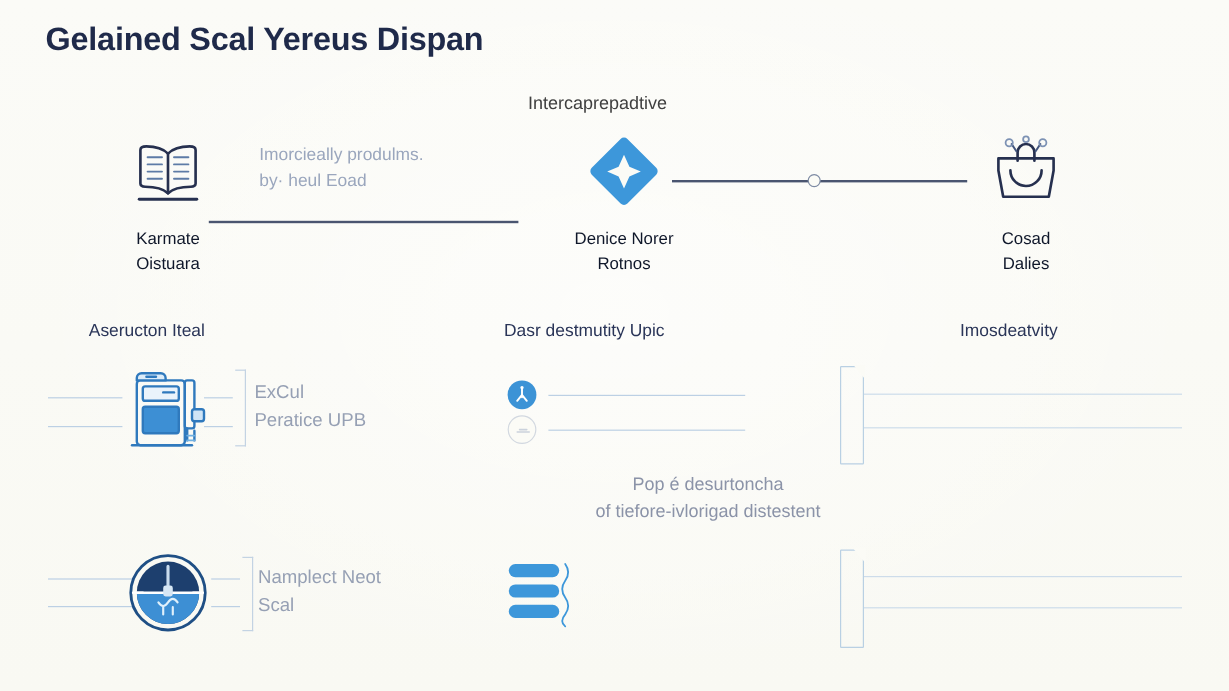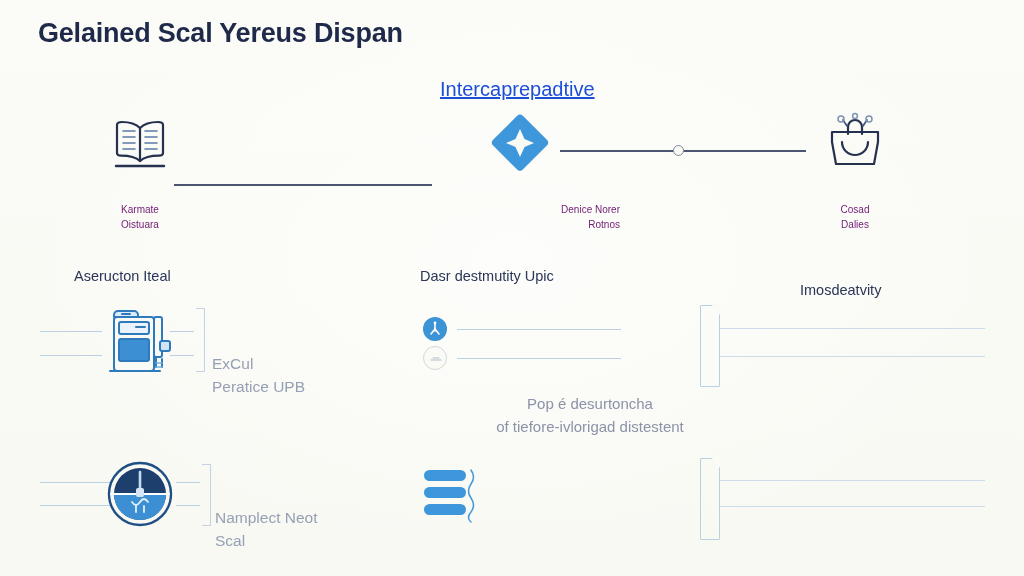--- a/index.html
+++ b/index.html
@@ -48,29 +48,29 @@
     width: 200px;
     text-align: center;
   }
   .flow-icon-wrap {
     height: 78px;
     display: flex;
     align-items: center;
     justify-content: center;
   }
   .flow-label {
-    font-size: 10px;
-    color: #701a75;
+    font-size: 14px;
+    color: #0f172a;
     line-height: 1.48;
-    margin-top: 21px;
+    margin-top: 6px;
   }
   .flow-label .l2 { display: block; }
 
   #flow-node-source { left: 40px;  top: 104px; }
-  #flow-node-process { left: 420px; top: 104px; text-align: right; }
+  #flow-node-process { left: 420px; top: 104px; }
   #flow-node-output { left: 755px; top: 104px; }
 
   
   #arrow-source-process {
     left: 174px;
     top: 178px;
     width: 268px;
     height: 14px;
   }
   
@@ -115,35 +115,34 @@
     font-size: 14.5px;
     line-height: 1.52;
     color: #9aa6bd;
   }
   #flow-annotation .l2 { display: block; }
 
   
   #process-overlabel {
     left: 440px;
     top: 78px;
-    font-size: 20px;
-    color: #1d4ed8;
+    font-size: 15px;
+    color: #404040;
     white-space: nowrap;
-    text-decoration: underline;
   }
 
   
   .section-header {
     font-size: 14.5px;
     color: #2a3558;
     white-space: nowrap;
   }
   #section-header-1 { left: 74px;  top: 268px; text-align: center; }
   #section-header-2 { left: 420px; top: 268px; }
-  #section-header-3 { left: 800px; top: 282px; }
+  #section-header-3 { left: 800px; top: 268px; }
 
   
   .rule {
     position: absolute;
     height: 1.4px;
     background: #bcd0e4;
   }
   .rule.faint { background: #cddcea; }
 
   
@@ -154,21 +153,20 @@
     width: 9px;
     box-sizing: border-box;
   }
 
   
   .block-label {
     position: absolute;
     font-size: 15.5px;
     color: #96a0b4;
     line-height: 1.5;
-    margin-top: 36px;
   }
   .block-label .l2 { display: block; }
 
   
   #middle-caption {
     left: 455px;
     top: 392px;
     width: 270px;
     text-align: center;
     font-size: 15px;
@@ -255,20 +253,24 @@
         </g>
         <path d="M8 50h48" stroke="#26304f" stroke-width="2.4" stroke-linecap="round"></path>
       </svg>
     </div>
     <div class="flow-label">
       <span>Karmate</span>
       <span class="l2">Oistuara</span>
     </div>
   </div>
 
+  <div class="abs" id="flow-annotation">
+    <span>Imorcieally produlms.</span>
+    <span class="l2">by· heul Eoad</span>
+  </div>
 
   <div class="abs" id="arrow-source-process">
     <div class="arrow-line" style="width:258px;"></div>
     <div class="arrow-head" style="left:256px;"></div>
   </div>
 
   <div class="abs" id="process-overlabel">Intercaprepadtive</div>
 
   <div class="abs flow-node" id="flow-node-process">
     <div class="flow-icon-wrap">

